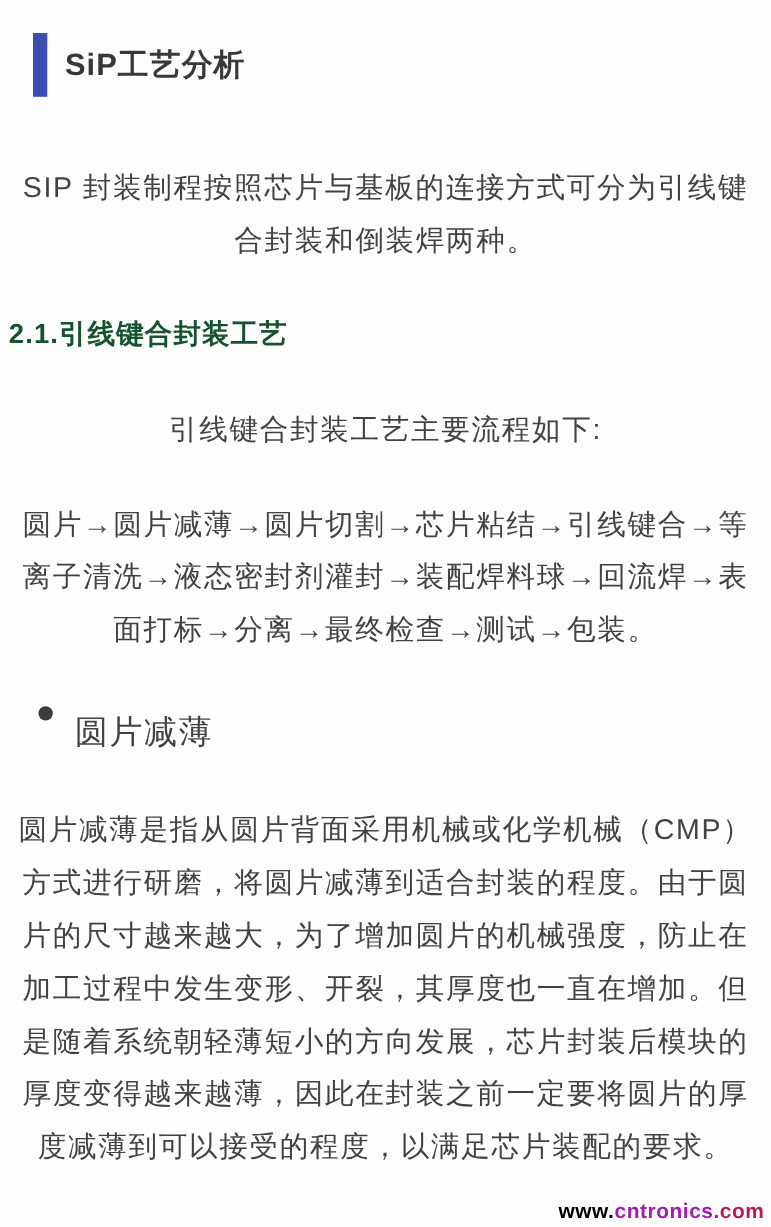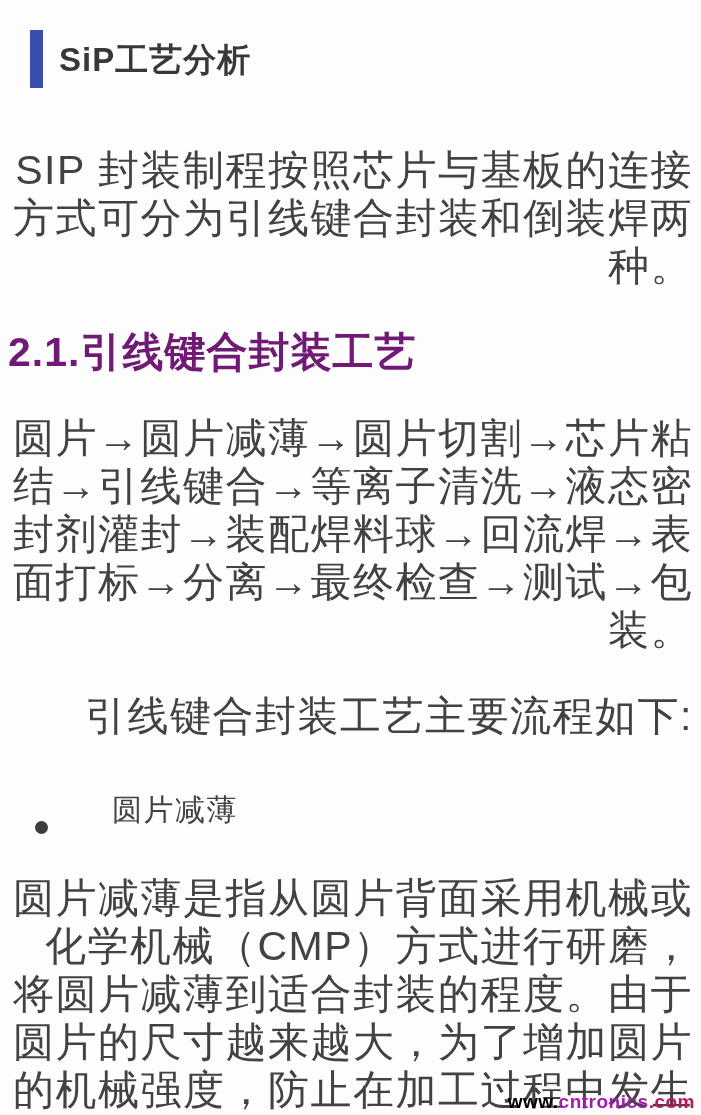--- a/index.html
+++ b/index.html
@@ -29,56 +29,55 @@
     height: 58px;
   }
   .accent-bar {
     width: 13px;
     height: 58px;
     background: #3a4db1;
     flex: 0 0 auto;
   }
   .article-title {
     margin-left: 16px;
-    font-size: 33px;
+    font-size: 28px;
     font-weight: bold;
     color: #383838;
     letter-spacing: 1px;
     line-height: 1;
   }
 
   
   .body-text {
-    font-size: 41px;
+    font-size: 26px;
     line-height: 48px;
     letter-spacing: 1.5px;
     color: #424242;
-    text-align: right;
+    text-align: center;
   }
   .intro-paragraph   { margin-top: 58px; }
   .section-heading {
     margin-top: 38px;
-    font-size: 41px;
+    font-size: 25px;
     font-weight: bold;
-    color: #701a75;
+    color: #14532d;
     letter-spacing: 1px;
     line-height: 48px;
   }
   .flow-intro        { margin-top: 38px; }
   .process-flow      { margin-top: 38px; }
   .detail-paragraph  { margin-top: 40px; }
 
   
   .bullet-list { margin-top: 46px; }
   .bullet-row {
     display: flex;
-    align-items: flex-end;
+    align-items: flex-start;
     padding-left: 27px;
     height: 48px;
-    gap: 44px;
   }
   .bullet-dot {
     width: 13px;
     height: 13px;
     border-radius: 50%;
     background: #3d3d3d;
     flex: 0 0 auto;
     margin-right: 20px;
   }
   .bullet-label {
@@ -109,23 +108,23 @@
 
   <div class="article-header">
     <span class="accent-bar"></span>
     <h1 class="article-title">SiP工艺分析</h1>
   </div>
 
   <p class="body-text intro-paragraph">SIP 封装制程按照芯片与基板的连接方式可分为引线键合封装和倒装焊两种。</p>
 
   <h2 class="section-heading">2.1.引线键合封装工艺</h2>
 
+  <p class="body-text flow-intro">引线键合封装工艺主要流程如下:</p>
+
   <p class="body-text process-flow">圆片→圆片减薄→圆片切割→芯片粘结→引线键合→等离子清洗→液态密封剂灌封→装配焊料球→回流焊→表面打标→分离→最终检查→测试→包装。</p>
-
-  <p class="body-text flow-intro">引线键合封装工艺主要流程如下:</p>
 
   <div class="bullet-list">
     <div class="bullet-row">
       <span class="bullet-dot"></span>
       <span class="bullet-label">圆片减薄</span>
     </div>
   </div>
 
   <p class="body-text detail-paragraph">圆片减薄是指从圆片背面采用机械或化学机械（CMP）方式进行研磨，将圆片减薄到适合封装的程度。由于圆片的尺寸越来越大，为了增加圆片的机械强度，防止在加工过程中发生变形、开裂，其厚度也一直在增加。但是随着系统朝轻薄短小的方向发展，芯片封装后模块的厚度变得越来越薄，因此在封装之前一定要将圆片的厚度减薄到可以接受的程度，以满足芯片装配的要求。</p>
 

